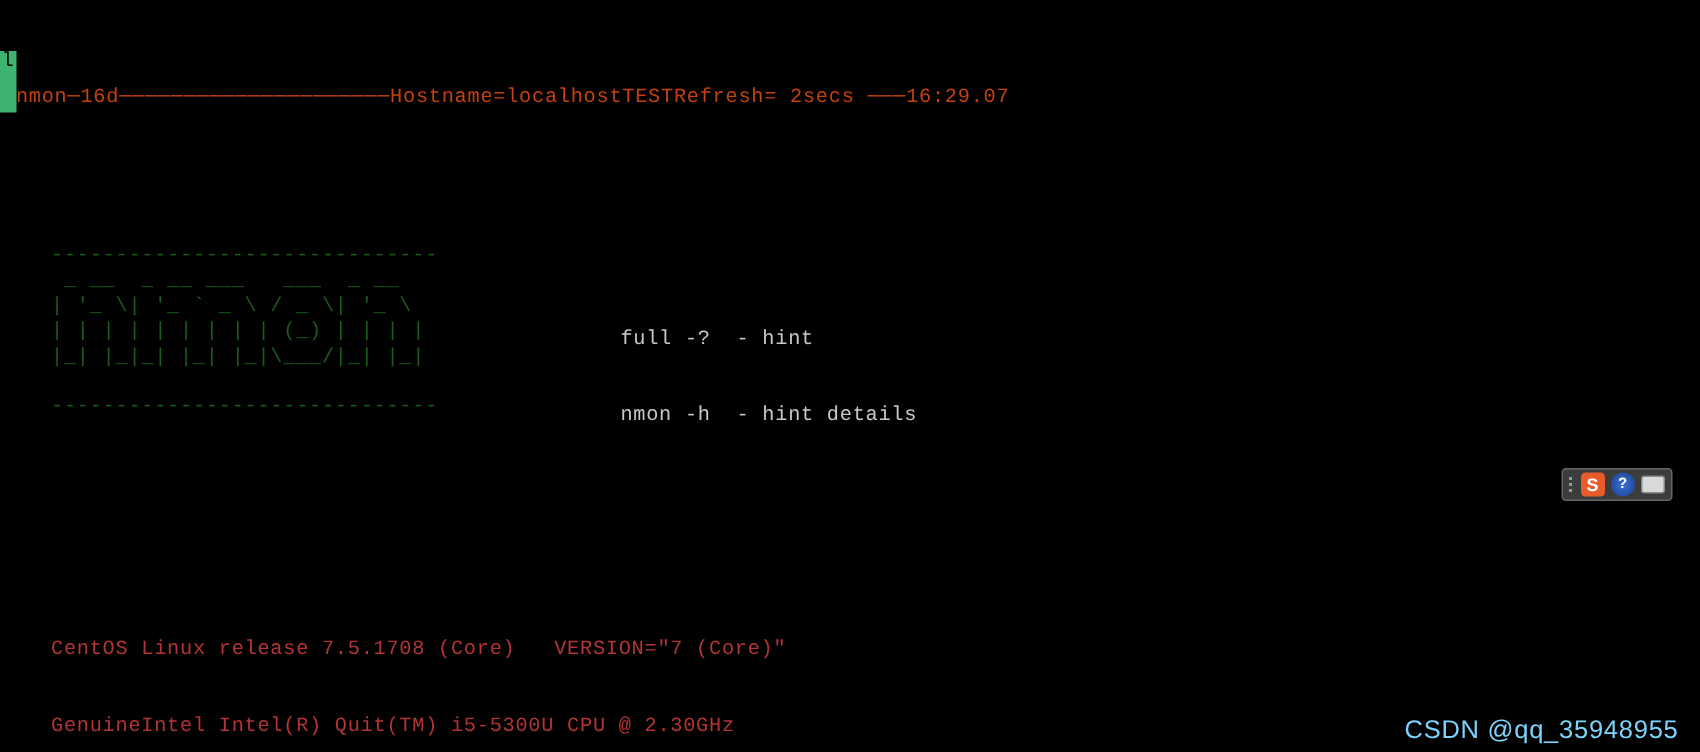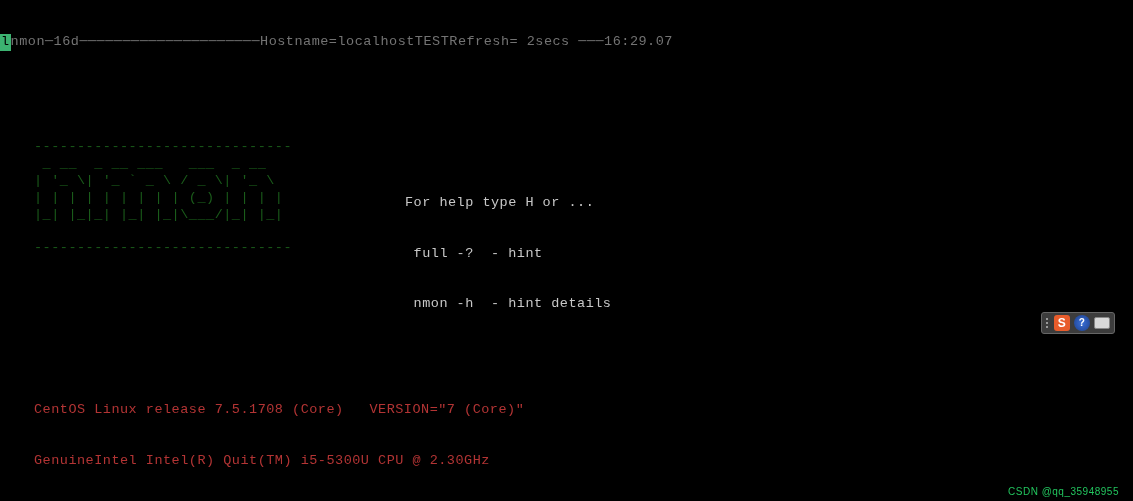--- a/index.html
+++ b/index.html
@@ -14,44 +14,44 @@
     position: relative;
     letter-spacing: 0.5px;
   }
   .term { white-space: pre; line-height: 1.25; }
   .header-row { display: flex; }
   .prompt {
     background: #3cb371;
     color: #000;
     padding: 0 1px;
   }
-  .hdr { color: #737373; }
+  .hdr { color: #c2410c; margin-top: 24px; }
   .ascii-art {
     color: #1a5c1a;
     padding-left: 34px;
     padding-top: 4px;
   }
   .help-block {
     color: #c8c8c8;
     position: absolute;
     left: 405px;
     top: 60px;
   }
   .sysinfo {
     color: #b33434;
     padding-left: 34px;
     padding-top: 10px;
   }
   .watermark {
     position: absolute;
     right: 14px;
     bottom: 4px;
-    color: #22c55e;
+    color: #7dd3fc;
     font-family: Arial, sans-serif;
-    font-size: 10px;
+    font-size: 17px;
     letter-spacing: 0.5px;
   }
   .tray {
     position: absolute;
     right: 18px;
     top: 312px;
     background: #3c3c3c;
     border: 1px solid #666;
     border-radius: 3px;
     padding: 2px 4px;
@@ -109,21 +109,20 @@
 
   <div style="position:relative;">
     <div class="ascii-art">------------------------------
  _ __  _ __ ___   ___  _ __  
 | '_ \| '_ ` _ \ / _ \| '_ \ 
 | | | | | | | | | (_) | | | |
 |_| |_|_| |_| |_|\___/|_| |_|
                              
 ------------------------------</div>
     <div class="help-block">
-      <div>For help type H or ...</div>
       <div> full -?  - hint</div>
       <div> nmon -h  - hint details</div>
       <div></div>
     </div>
   </div>
 
   <div class="sysinfo">
     <div>CentOS Linux release 7.5.1708 (Core)   VERSION="7 (Core)"</div>
     <div>GenuineIntel Intel(R) Quit(TM) i5-5300U CPU @ 2.30GHz</div>
     

